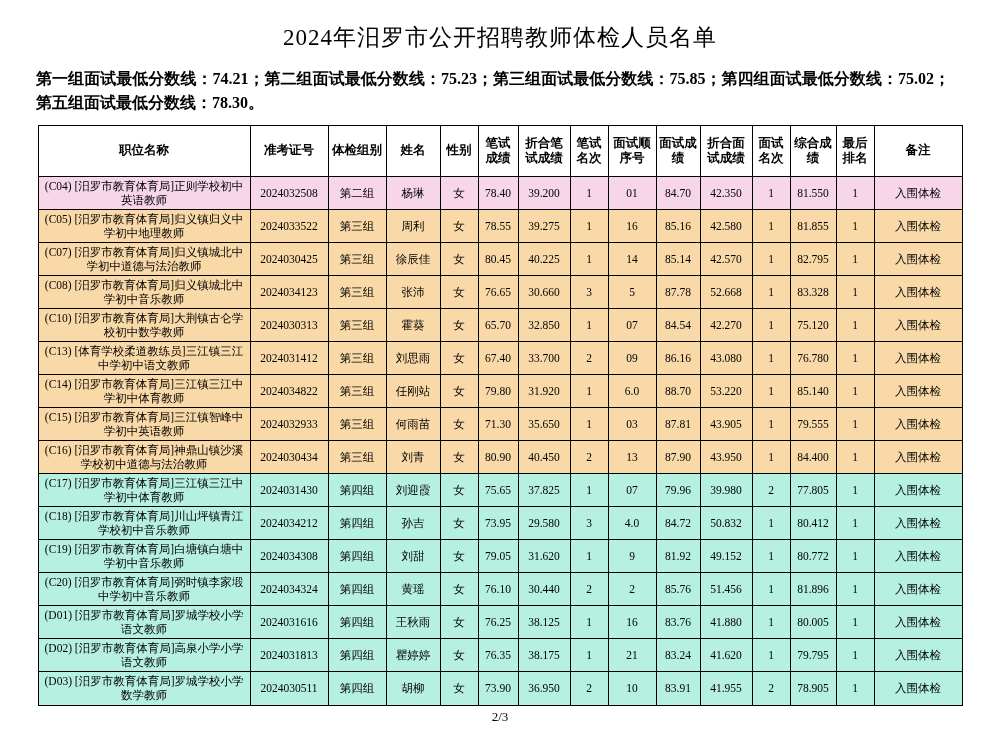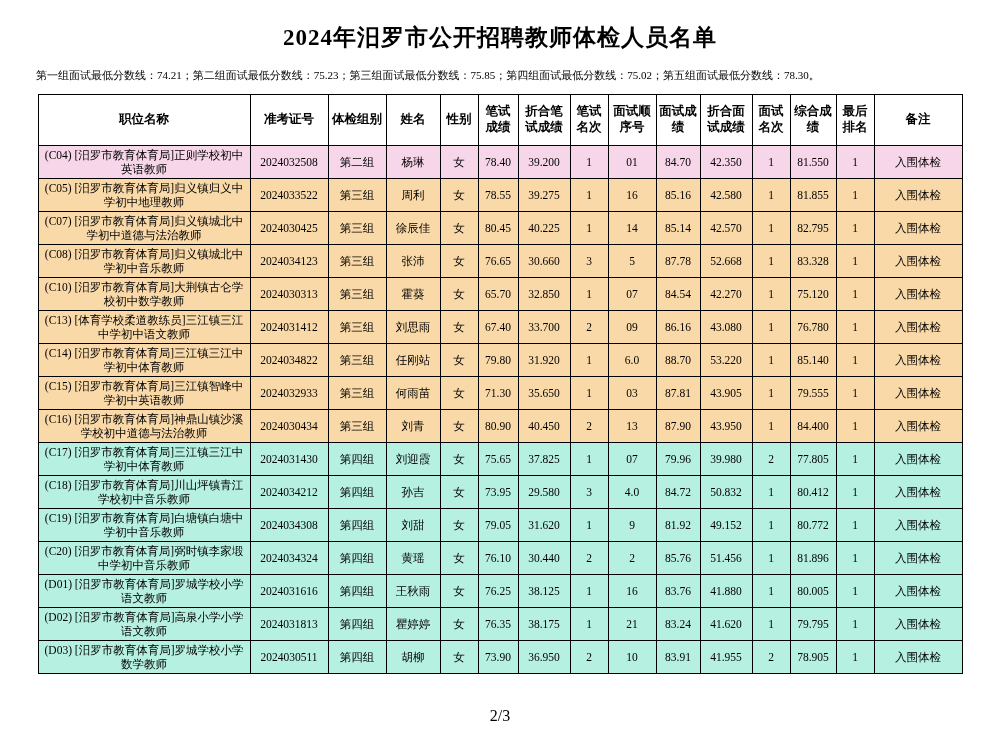--- a/index.html
+++ b/index.html
@@ -18,28 +18,28 @@
   .page {
     width: 1000px;
     height: 731px;
     box-sizing: border-box;
     padding: 12px 34px 0 34px;
     position: relative;
   }
   .doc-title {
     text-align: center;
     font-size: 23px;
-    font-weight: bold;
+    font-weight: normal;
     letter-spacing: 1px;
     margin: 10px 0 14px 0;
     font-family: "Liberation Serif", "DejaVu Serif", serif;
   }
   .score-lines {
-    font-size: 11px;
-    font-weight: normal;
+    font-size: 16px;
+    font-weight: bold;
     line-height: 1.5;
     margin: 0 16px 10px 2px;
     text-align: justify;
   }
   table.roster {
     border-collapse: collapse;
     width: 747px;
     margin: 0 auto;
     table-layout: fixed;
   }
@@ -74,21 +74,21 @@
   tr.tint-pink td { background: #f7d6e9; }
   tr.tint-orange td { background: #fad9a8; }
   tr.tint-mint td { background: #b6f0e0; }
 
   .page-num {
     position: absolute;
     bottom: 6px;
     left: 0;
     width: 100%;
     text-align: center;
-    font-size: 16px;
+    font-size: 13px;
     font-family: "Liberation Serif", "DejaVu Serif", serif;
   }
 </style>
 </head>
 <body>
 
 <div class="page">
 
   <div class="doc-title">2024年汨罗市公开招聘教师体检人员名单</div>
 

